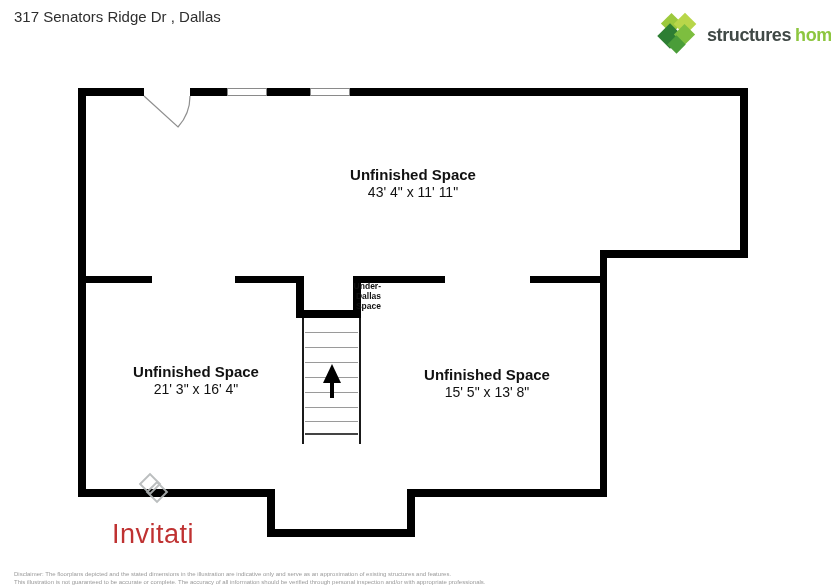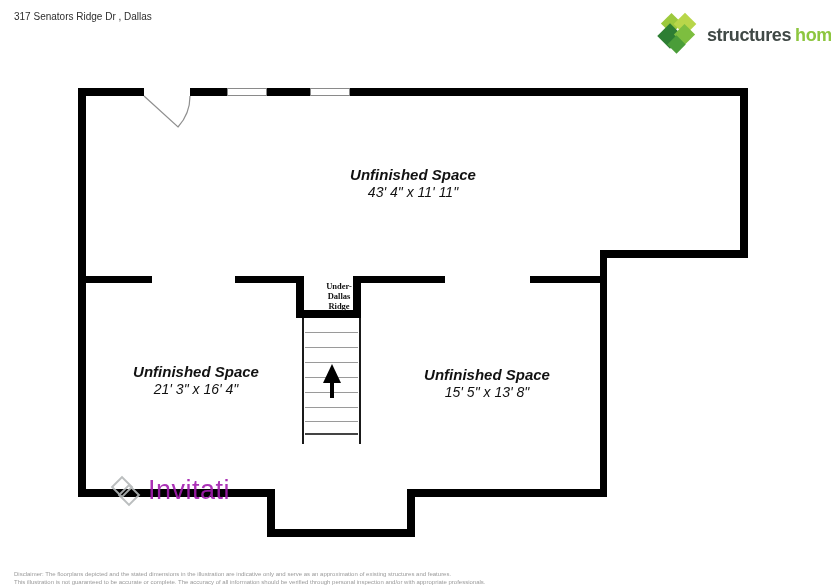--- a/index.html
+++ b/index.html
@@ -1,20 +1,20 @@
 <!DOCTYPE html>
 <html><head>
 <meta charset="utf-8">
 <style>
   html,body{margin:0;padding:0;background:#fff;}
   #page{position:relative;width:831px;height:588px;background:#ffffff;overflow:hidden;
         font-family:"Liberation Sans", sans-serif;}
 
   
-  .addr{position:absolute;left:14px;top:10px;font-size:10px;line-height:14px;color:#2e2e2e;}
+  .addr{position:absolute;left:14px;top:10px;font-size:15px;line-height:14px;color:#2e2e2e;}
 
   
   .logo{position:absolute;left:660px;top:14px;display:flex;align-items:center;gap:9px;}
   .logo-mark{position:relative;width:38px;height:42px;}
   .logo-mark .d{position:absolute;transform:rotate(45deg);}
   .d1{left:4px;top:2px;width:15px;height:15px;background:#9cc93d;}
   .d2{left:17px;top:2px;width:16px;height:16px;background:#b8d64a;}
   .d3{left:1px;top:13px;width:18px;height:18px;background:#2d7e33;}
   .d4{left:17px;top:13px;width:15px;height:15px;background:#7dbe3f;}
   .d5{left:10px;top:24px;width:13px;height:13px;background:#4a9d39;}
@@ -24,40 +24,40 @@
 
   
   .wall{position:absolute;background:#000;}
 
   
   .win{position:absolute;height:6px;background:#fff;border-top:1px solid #8a8a8a;border-bottom:1px solid #8a8a8a;border-left:1px solid #8a8a8a;border-right:1px solid #8a8a8a;}
 
   .doorsvg{position:absolute;left:140px;top:92px;}
 
   
-  .room-label{position:absolute;text-align:center;color:#111;font-style:italic;}
+  .room-label{position:absolute;text-align:center;color:#111;}
   .room-name{font-size:15px;font-weight:700;line-height:18px;}
   .room-dims{font-size:14px;line-height:17px;}
 
   
-  .closet-label{position:absolute;left:297px;top:281px;width:84px;text-align:center;
-                font-size:8.5px;font-weight:700;line-height:10px;color:#111;font-family:Liberation Serif, serif;}
+  .closet-label{position:absolute;left:297px;top:281px;width:84px;text-align:right;
+                font-size:8.5px;font-weight:700;line-height:10px;color:#111;}
 
   
   .rail{position:absolute;width:2px;background:#1a1a1a;}
   .tread{position:absolute;left:305px;width:53px;height:1px;background:#9a9a9a;}
   .tread-last{position:absolute;left:305px;width:53px;height:2px;background:#444;}
   .arrow-head{position:absolute;left:323px;top:364px;width:0;height:0;
               border-left:9px solid transparent;border-right:9px solid transparent;
               border-bottom:19px solid #000;}
   .arrow-shaft{position:absolute;left:330px;top:382px;width:4px;height:16px;background:#000;}
 
   
-  .watermark{position:absolute;left:112px;top:475px;display:flex;align-items:center;gap:10px;
-             color:#a21caf;opacity:0.9;z-index:6;font-size:27px;letter-spacing:0.5px;}
+  .watermark{position:absolute;left:112px;top:475px;display:flex;align-items:center;gap:18px;
+             color:#b91c1c;opacity:0.9;z-index:6;font-size:27px;letter-spacing:0.5px;flex-direction:column;}
   .wm-mark{position:relative;width:26px;height:26px;}
   .wm-mark .o{position:absolute;border:2px solid #b4b8b9;transform:rotate(45deg);}
   .o1{left:2px;top:1px;width:12px;height:12px;}
   .o2{left:9px;top:9px;width:12px;height:12px;}
 
   
   .disclaimer{position:absolute;left:14px;top:571px;width:790px;font-size:6px;line-height:7.5px;color:#9a9a9a;}
 </style>
 </head>
 <body>
@@ -104,21 +104,21 @@
   <div class="wall" style="left:235px;top:276px;width:69px;height:7px;"></div>
   <div class="wall" style="left:361px;top:276px;width:84px;height:7px;"></div>
   <div class="wall" style="left:530px;top:276px;width:77px;height:7px;"></div>
 
   <div class="wall" style="left:296px;top:276px;width:8px;height:42px;"></div>
   <div class="wall" style="left:353px;top:276px;width:8px;height:42px;"></div>
   <div class="wall" style="left:296px;top:310px;width:65px;height:8px;"></div>
   <div class="closet-label">
     <div>Under-</div>
     <div>Dallas</div>
-    <div>Ridge</div>
+    <div>Space</div>
   </div>
 
   <div class="rail" style="left:302px;top:318px;height:126px;"></div>
   <div class="rail" style="left:359px;top:318px;height:126px;"></div>
   <div class="tread" style="top:332px;"></div>
   <div class="tread" style="top:347px;"></div>
   <div class="tread" style="top:362px;"></div>
   <div class="tread" style="top:377px;"></div>
   <div class="tread" style="top:392px;"></div>
   <div class="tread" style="top:407px;"></div>

